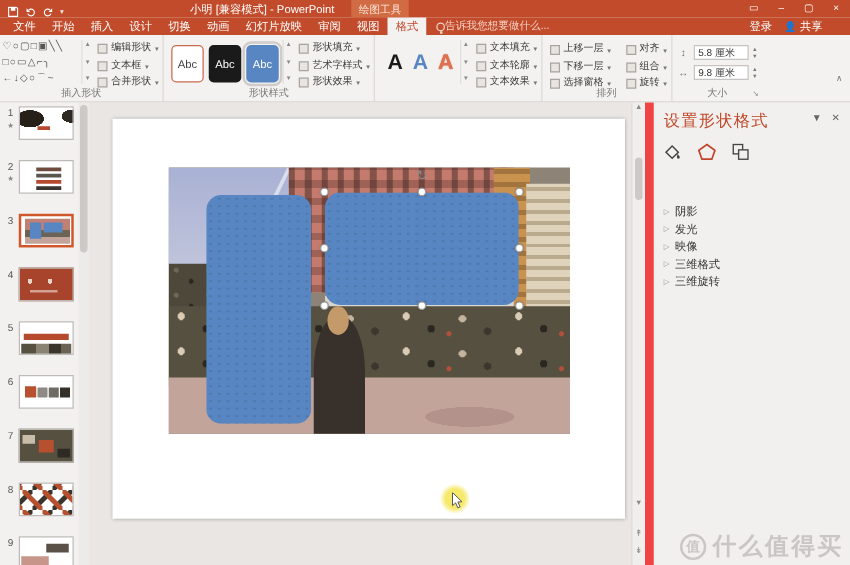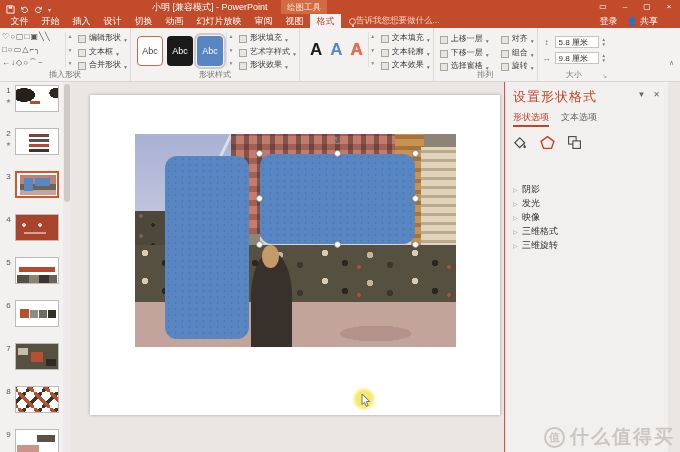--- a/index.html
+++ b/index.html
@@ -101,21 +101,21 @@
   #cursor{position:absolute;left:281px;top:305px;width:24px;height:24px;border-radius:50%;background:radial-gradient(circle,#F6E96B 0%,#F6E96B 45%,rgba(246,233,107,0) 72%)}
   #cursor svg{position:absolute;left:9px;top:7px}
   
   #vscroll{position:absolute;left:505px;top:0;width:11px;height:370px;background:#F1EFED;border-left:1px solid #DDDAD7;font-size:6px;color:#888;text-align:center}
   #vscroll .varr-up{position:absolute;top:1px;left:0;right:0}
   #vscroll .vthumb{position:absolute;left:2px;top:44px;width:6px;height:34px;background:#CCC9C6;border-radius:3px}
   #vscroll .varr-dn{position:absolute;top:318px;left:0;right:0}
   #vscroll .vprev{position:absolute;top:341px;left:0;right:0;font-size:7px}
   #vscroll .vnext{position:absolute;top:354px;left:0;right:0;font-size:7px}
   
-  #panel{position:absolute;left:504px;top:0;width:164px;height:370px;background:#F2F0EE;border-left:1px solid #ef4444;padding:6px 8px}
+  #panel{position:absolute;left:516px;top:0;width:164px;height:370px;background:#F2F0EE;border-left:7px solid #ef4444;padding:6px 8px}
   .p-title{font-size:13px;color:#BF4728;letter-spacing:1px}
   .p-ctl{position:absolute;right:8px;top:8px;font-size:8px;color:#666;display:flex;gap:8px}
   .p-tabs{display:flex;gap:12px;margin-top:5px;font-size:9px}
   .p-tab-active{color:#BF4728;border-bottom:2px solid #BF4728;padding-bottom:1px}
   .p-tab{color:#666}
   .p-icons{display:flex;gap:12px;margin-top:8px;align-items:center}
   .p-sections{margin-top:28px}
   .p-sec{display:flex;align-items:center;height:14px;font-size:9px;color:#333}
   .p-sec .tri{font-size:6px;color:#999;width:9px}
   
@@ -488,24 +488,20 @@
     <span class="vprev">↟</span>
     <span class="vnext">↡</span>
   </div>
 
   <div id="panel">
     <div class="p-title">设置形状格式</div>
     <div class="p-ctl">
       <span>▼</span>
       <span>✕</span>
     </div>
-    <div class="p-tabs">
-      <span class="p-tab-active">形状选项</span>
-      <span class="p-tab">文本选项</span>
-    </div>
     <div class="p-icons">
       <span><svg width="15" height="15" viewBox="0 0 14 14">
             <rect x="3" y="4" width="6.5" height="6.5" transform="rotate(-45 6.2 7.2)" fill="none" stroke="#444" stroke-width="1.1"></rect>
             <path d="M10.2 8.2c.9 1.2 1.8 2.1 1.8 2.9a1.1 1.1 0 0 1-2.2 0c0-.8.4-1.7.4-2.9z" fill="#444"></path>
           </svg></span>
       <span><svg width="15" height="15" viewBox="0 0 14 14">
             <polygon points="7,1.5 13,5.9 10.7,12.5 3.3,12.5 1,5.9" fill="none" stroke="#C0452A" stroke-width="1.3"></polygon>
           </svg></span>
       <span><svg width="15" height="15" viewBox="0 0 14 14">
             <rect x="1.5" y="1.5" width="7" height="7" fill="none" stroke="#444"></rect>

